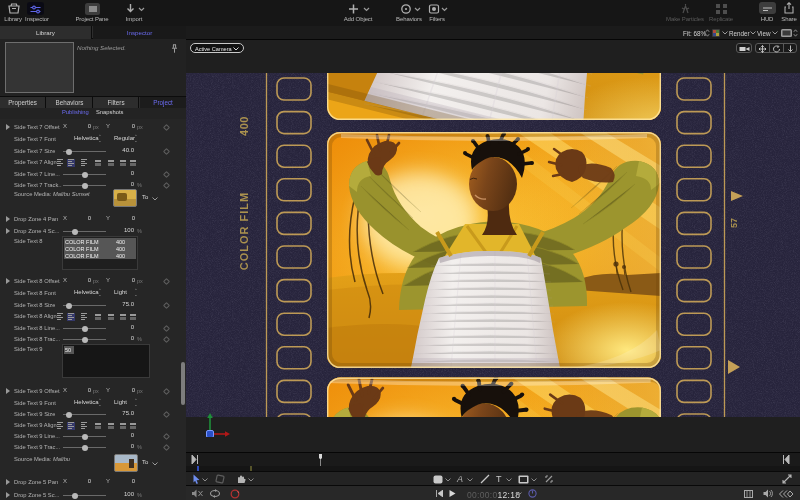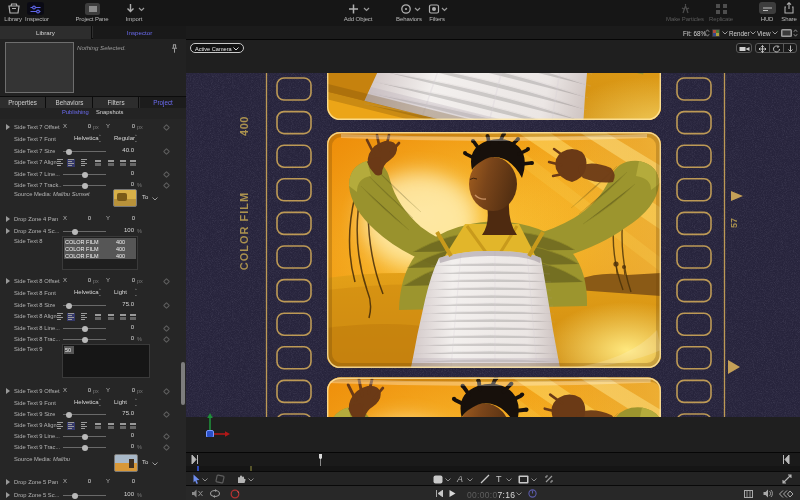--- a/index.html
+++ b/index.html
@@ -821,21 +821,21 @@
   <svg class="abs" style="left:44px;top:3px" width="10" height="10" viewBox="0 0 10 10">
       <circle cx="5" cy="5" r="3.8" fill="none" stroke="#b03030" stroke-width="1.3"></circle>
       <path d="M7.5 2 a4 4 0 0 1 1 2" stroke="#d06060" fill="none"></path>
     </svg>
   <svg class="abs" style="left:249px;top:4px" width="8" height="7" viewBox="0 0 8 7">
       <path d="M1.5 0 v7 M8 0 l-5 3.5 l5 3.5 z" fill="#c9c9c9" stroke="#c9c9c9" stroke-width="0.8"></path>
     </svg>
   <svg class="abs" style="left:263px;top:4px" width="7" height="7" viewBox="0 0 7 7">
       <path d="M0.5 0 l6 3.5 l-6 3.5 z" fill="#d9d9d9"></path>
     </svg>
-  <div class="abs" style="left:281px;top:3.5px;font-size:8.5px;color:#5f5f5f;letter-spacing:0.3px;">00:00:0<span style="color:#d9d9d9">7:16</span></div>
+  <div class="abs" style="left:281px;top:3.5px;font-size:8.5px;color:#5f5f5f;letter-spacing:0.3px;">00:00:0<span style="color:#d9d9d9">12:18</span></div>
   <svg class="abs" style="left:330px;top:6px" width="6" height="4" viewBox="0 0 6 4">
       <path d="M0.5 0.5 L3 3 L5.5 0.5" fill="none" stroke="#8a8a8a" stroke-width="1"></path>
     </svg>
   <svg class="abs" style="left:342px;top:3px" width="9" height="9" viewBox="0 0 9 9">
       <circle cx="4.5" cy="4.5" r="3.6" fill="none" stroke="#5a5aa8" stroke-width="1.1"></circle>
       <path d="M4.5 4.5 L4.5 1.5" stroke="#5a5aa8" stroke-width="1.1"></path>
     </svg>
   <svg class="abs" style="left:558px;top:3.5px" width="9" height="8" viewBox="0 0 9 8">
       <rect x="0.5" y="0.5" width="8" height="7" fill="none" stroke="#a9a9a9" stroke-width="1"></rect>
       <path d="M3 0.5 v7 M6 0.5 v7" stroke="#a9a9a9" stroke-width="0.8"></path>

